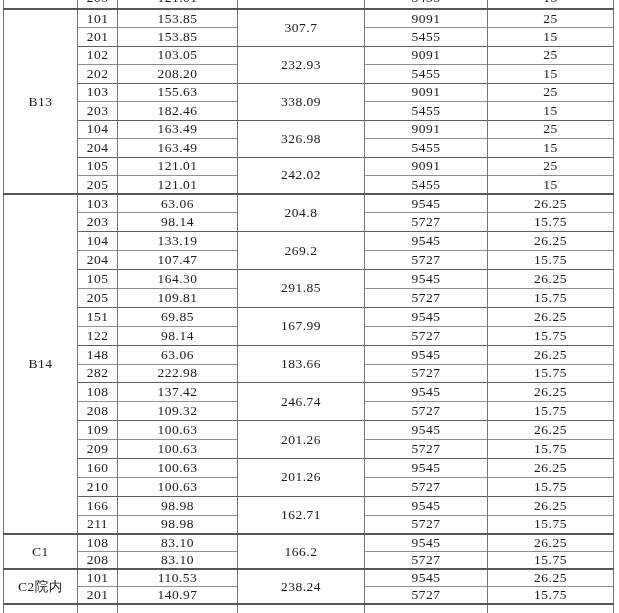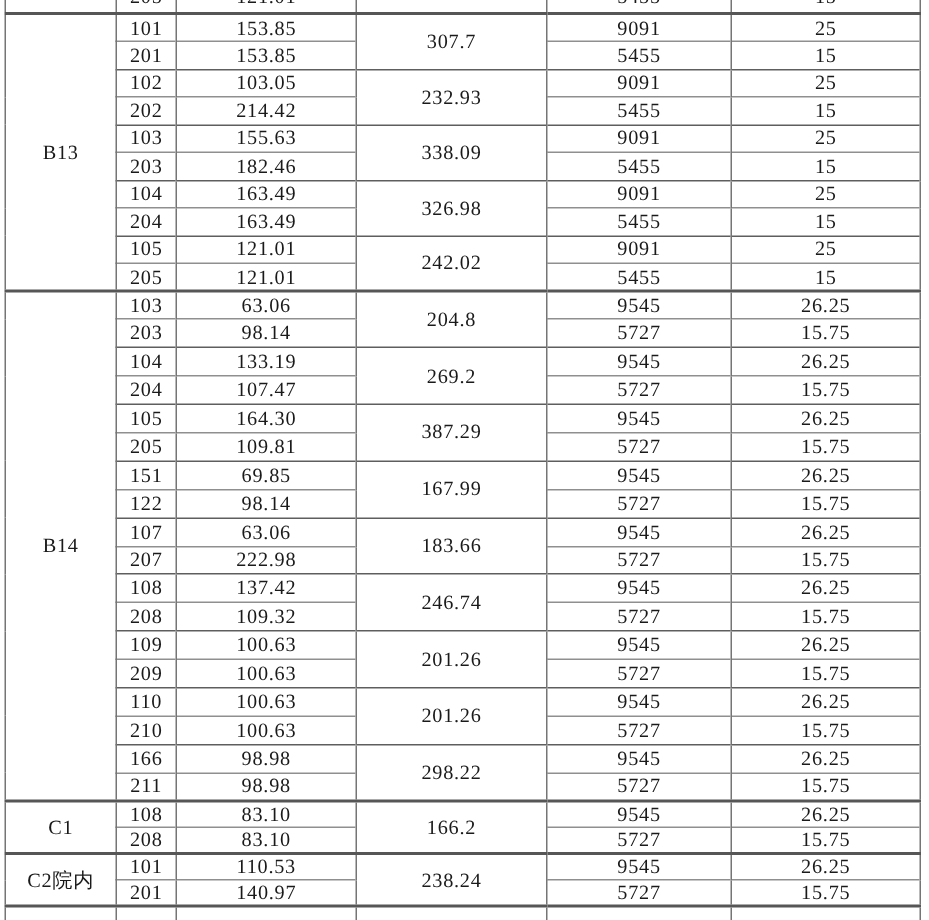--- a/index.html
+++ b/index.html
@@ -105,21 +105,21 @@
         </tr>
         <tr class="sec-0 pair-start">
           <td>102</td>
           <td>103.05</td>
           <td rowspan="2">232.93</td>
           <td>9091</td>
           <td>25</td>
         </tr>
         <tr class="sec-0 in-pair">
           <td>202</td>
-          <td>214.42</td>
+          <td>208.20</td>
           <td>5455</td>
           <td>15</td>
         </tr>
         <tr class="sec-0 pair-start">
           <td>103</td>
           <td>155.63</td>
           <td rowspan="2">338.09</td>
           <td>9091</td>
           <td>25</td>
         </tr>
@@ -178,21 +178,21 @@
         </tr>
         <tr class="sec-1 in-pair">
           <td>204</td>
           <td>107.47</td>
           <td>5727</td>
           <td>15.75</td>
         </tr>
         <tr class="sec-1 pair-start">
           <td>105</td>
           <td>164.30</td>
-          <td rowspan="2">387.29</td>
+          <td rowspan="2">291.85</td>
           <td>9545</td>
           <td>26.25</td>
         </tr>
         <tr class="sec-1 in-pair">
           <td>205</td>
           <td>109.81</td>
           <td>5727</td>
           <td>15.75</td>
         </tr>
         <tr class="sec-1 pair-start">
@@ -202,28 +202,28 @@
           <td>9545</td>
           <td>26.25</td>
         </tr>
         <tr class="sec-1 in-pair">
           <td>122</td>
           <td>98.14</td>
           <td>5727</td>
           <td>15.75</td>
         </tr>
         <tr class="sec-1 pair-start">
-          <td>107</td>
+          <td>148</td>
           <td>63.06</td>
           <td rowspan="2">183.66</td>
           <td>9545</td>
           <td>26.25</td>
         </tr>
         <tr class="sec-1 in-pair">
-          <td>207</td>
+          <td>282</td>
           <td>222.98</td>
           <td>5727</td>
           <td>15.75</td>
         </tr>
         <tr class="sec-1 pair-start">
           <td>108</td>
           <td>137.42</td>
           <td rowspan="2">246.74</td>
           <td>9545</td>
           <td>26.25</td>
@@ -241,36 +241,36 @@
           <td>9545</td>
           <td>26.25</td>
         </tr>
         <tr class="sec-1 in-pair">
           <td>209</td>
           <td>100.63</td>
           <td>5727</td>
           <td>15.75</td>
         </tr>
         <tr class="sec-1 pair-start">
-          <td>110</td>
+          <td>160</td>
           <td>100.63</td>
           <td rowspan="2">201.26</td>
           <td>9545</td>
           <td>26.25</td>
         </tr>
         <tr class="sec-1 in-pair">
           <td>210</td>
           <td>100.63</td>
           <td>5727</td>
           <td>15.75</td>
         </tr>
         <tr class="sec-1 pair-start">
           <td>166</td>
           <td>98.98</td>
-          <td rowspan="2">298.22</td>
+          <td rowspan="2">162.71</td>
           <td>9545</td>
           <td>26.25</td>
         </tr>
         <tr class="sec-1 in-pair">
           <td>211</td>
           <td>98.98</td>
           <td>5727</td>
           <td>15.75</td>
         </tr>
         <tr class="sec-2 sec-start">

